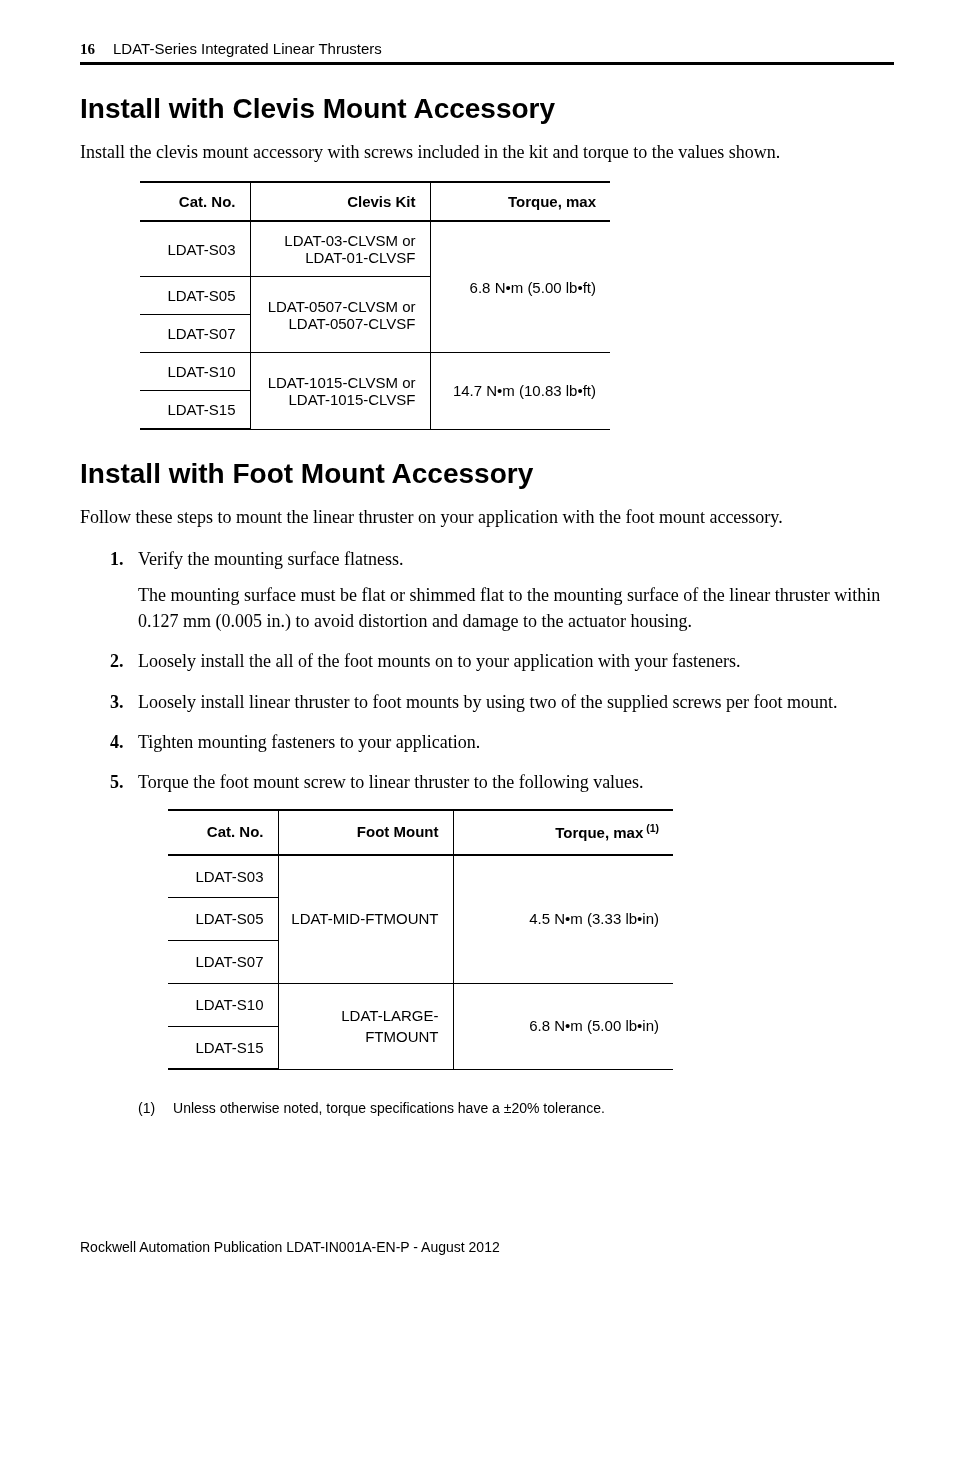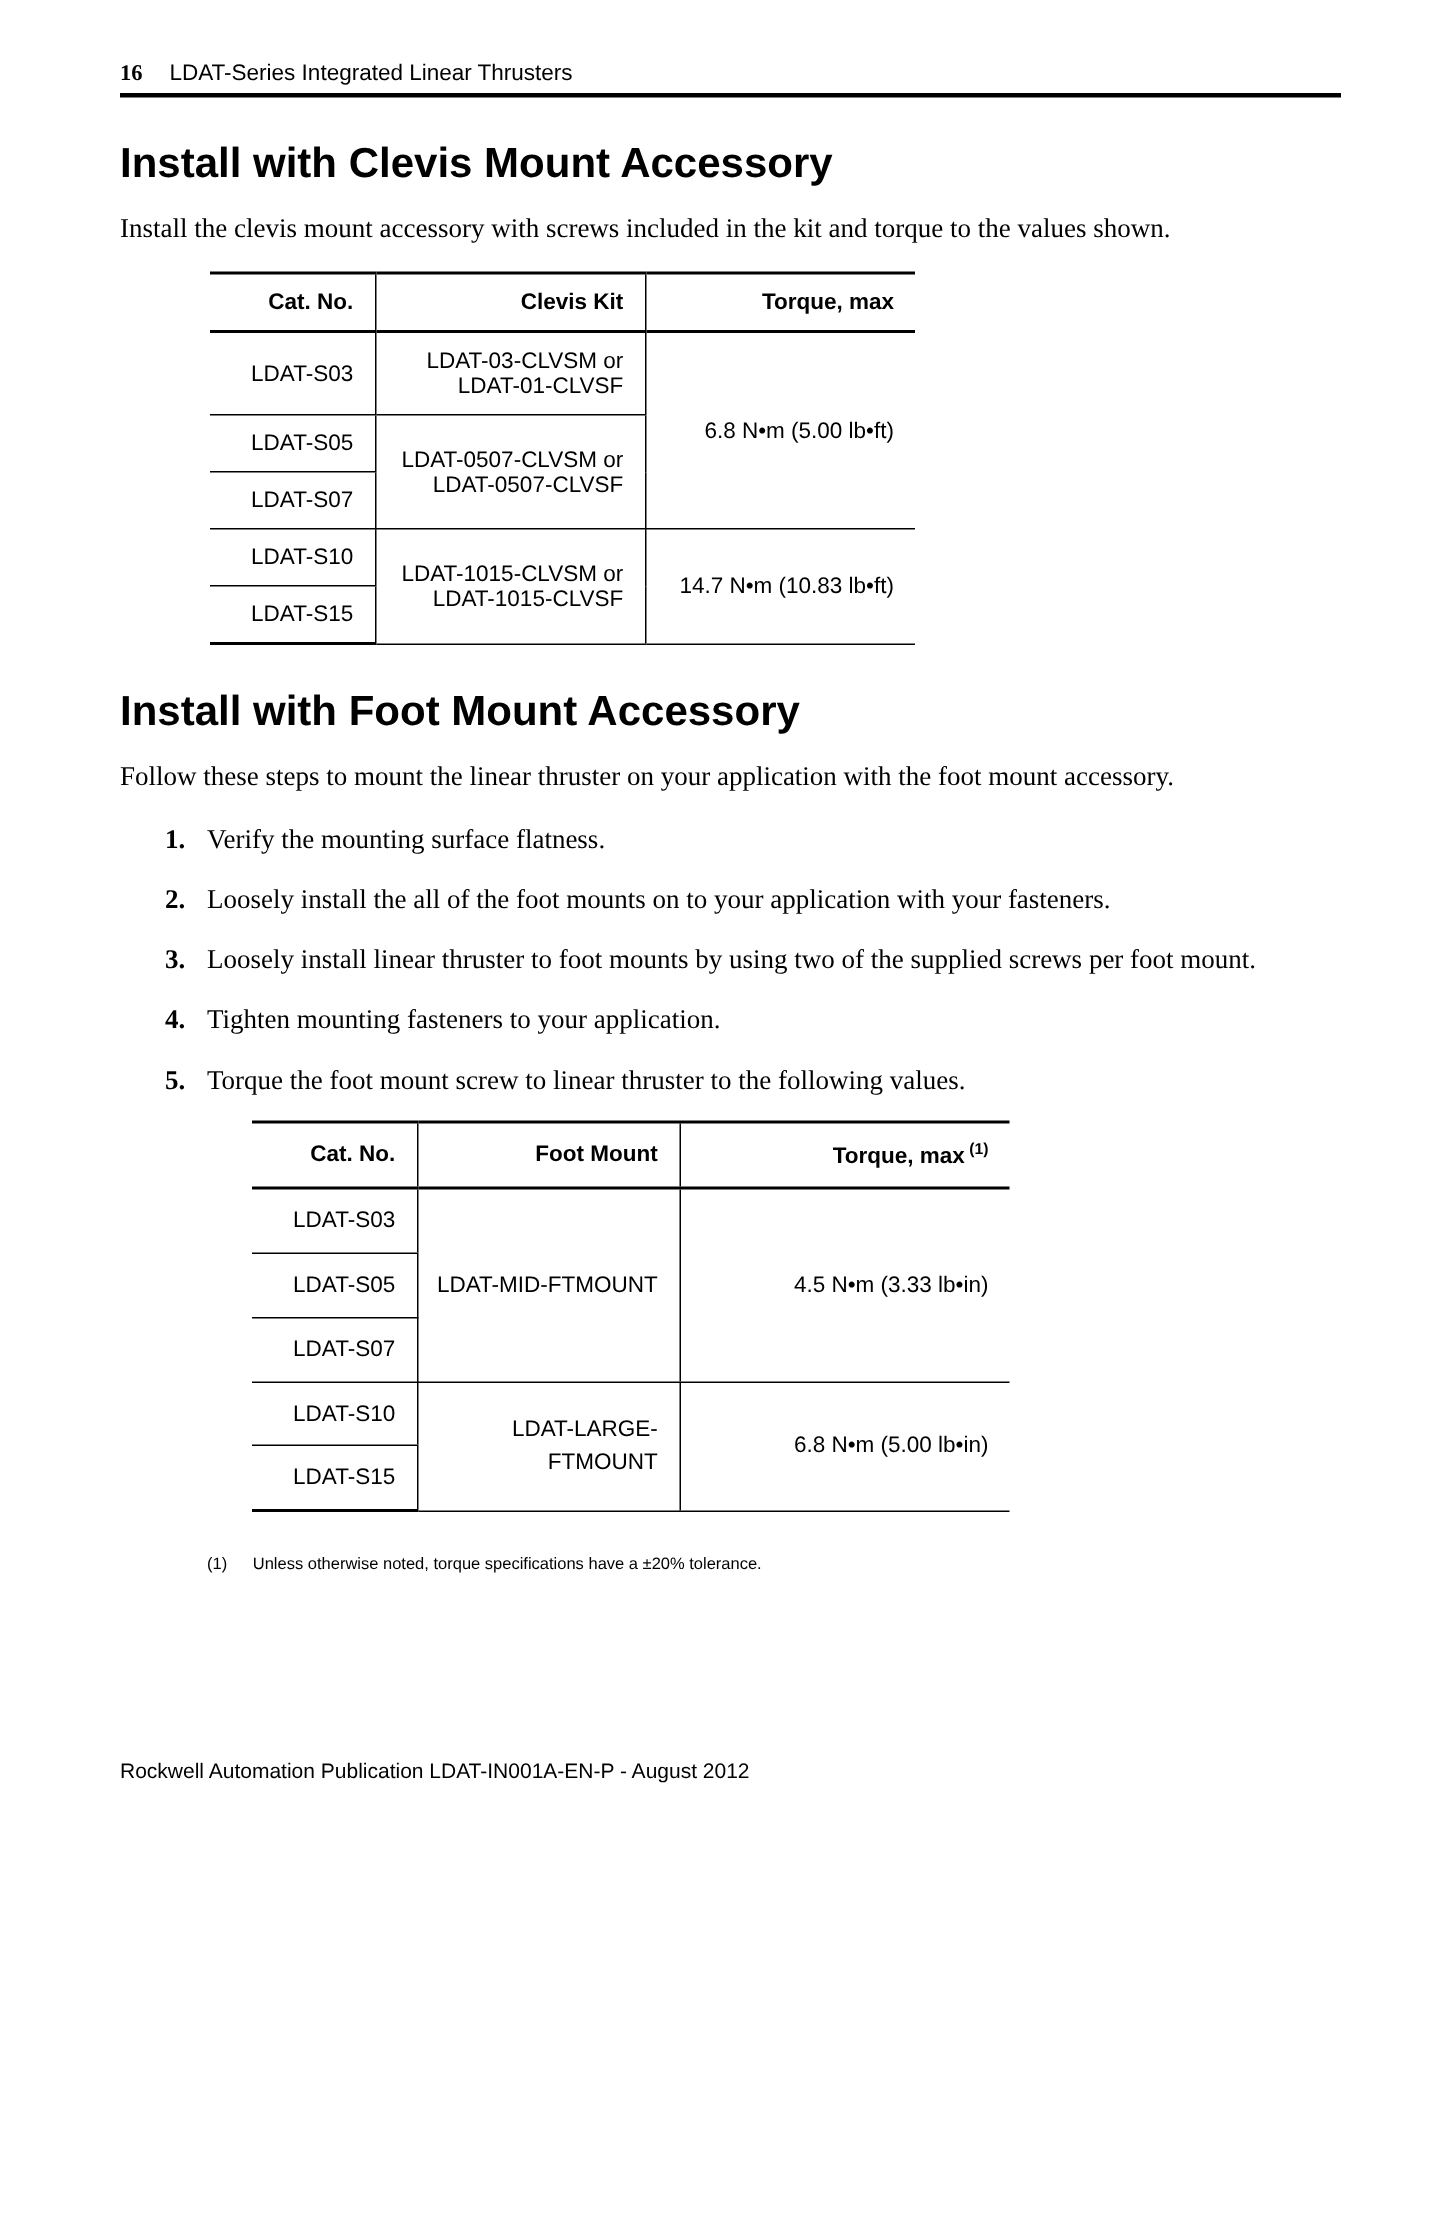--- a/index.html
+++ b/index.html
@@ -84,21 +84,21 @@
     position: absolute;
     left: 0;
     font-weight: bold;
   }
   ol.steps p.sub {
     margin-top: 10px;
     font-size: 18px;
   }
   .footnote {
     font-family: Arial, Helvetica, sans-serif;
-    font-size: 11px;
+    font-size: 14px;
     margin-left: 30px;
     margin-top: 6px;
   }
   .footnote .fn-num { margin-right: 14px; }
   .footer-pub {
     font-family: Arial, Helvetica, sans-serif;
     font-size: 14px;
     position: relative;
     margin-top: 120px;
   }
@@ -149,20 +149,21 @@
     </tr>
   </tbody>
 </table>
 
 <h2 class="section">Install with Foot Mount Accessory</h2>
 <p class="body">Follow these steps to mount the linear thruster on your application with the foot mount accessory.</p>
 
 <ol class="steps">
   <li>
     <span>Verify the mounting surface flatness.</span>
+    <p class="sub">The mounting surface must be flat or shimmed flat to the mounting surface of the linear thruster within 0.127 mm (0.005 in.) to avoid distortion and damage to the actuator housing.</p>
   </li>
   <li><span>Loosely install the all of the foot mounts on to your application with your fasteners.</span></li>
   <li><span>Loosely install linear thruster to foot mounts by using two of the supplied screws per foot mount.</span></li>
   <li><span>Tighten mounting fasteners to your application.</span></li>
   <li>
     <span>Torque the foot mount screw to linear thruster to the following values.</span>
 
     <table class="data t2" style="margin-top:14px;">
       <thead>
         <tr>

